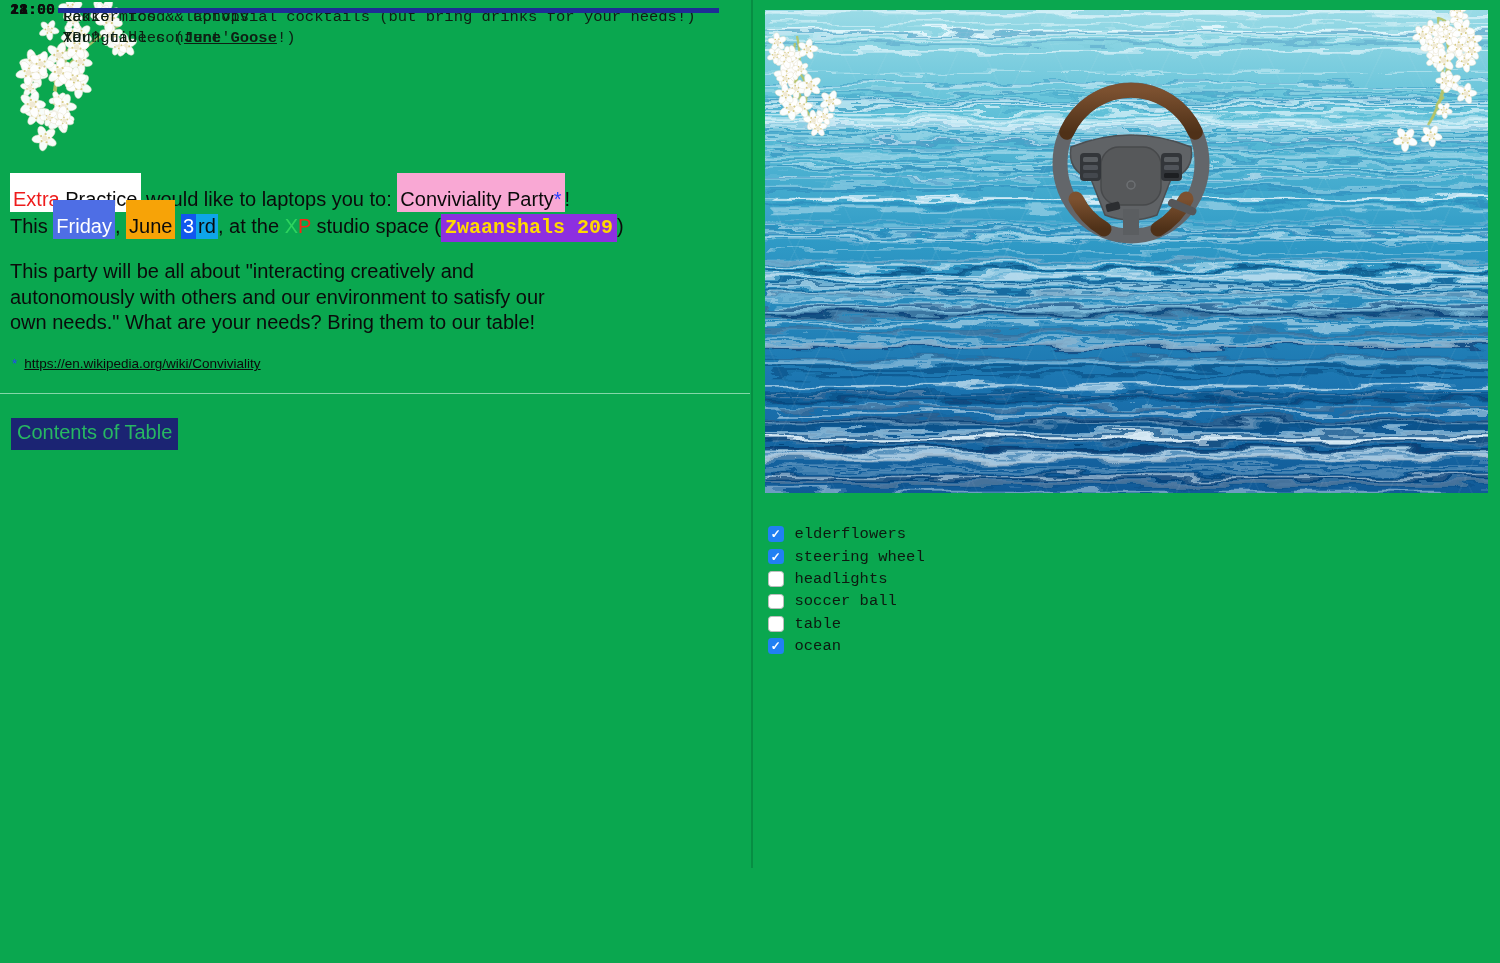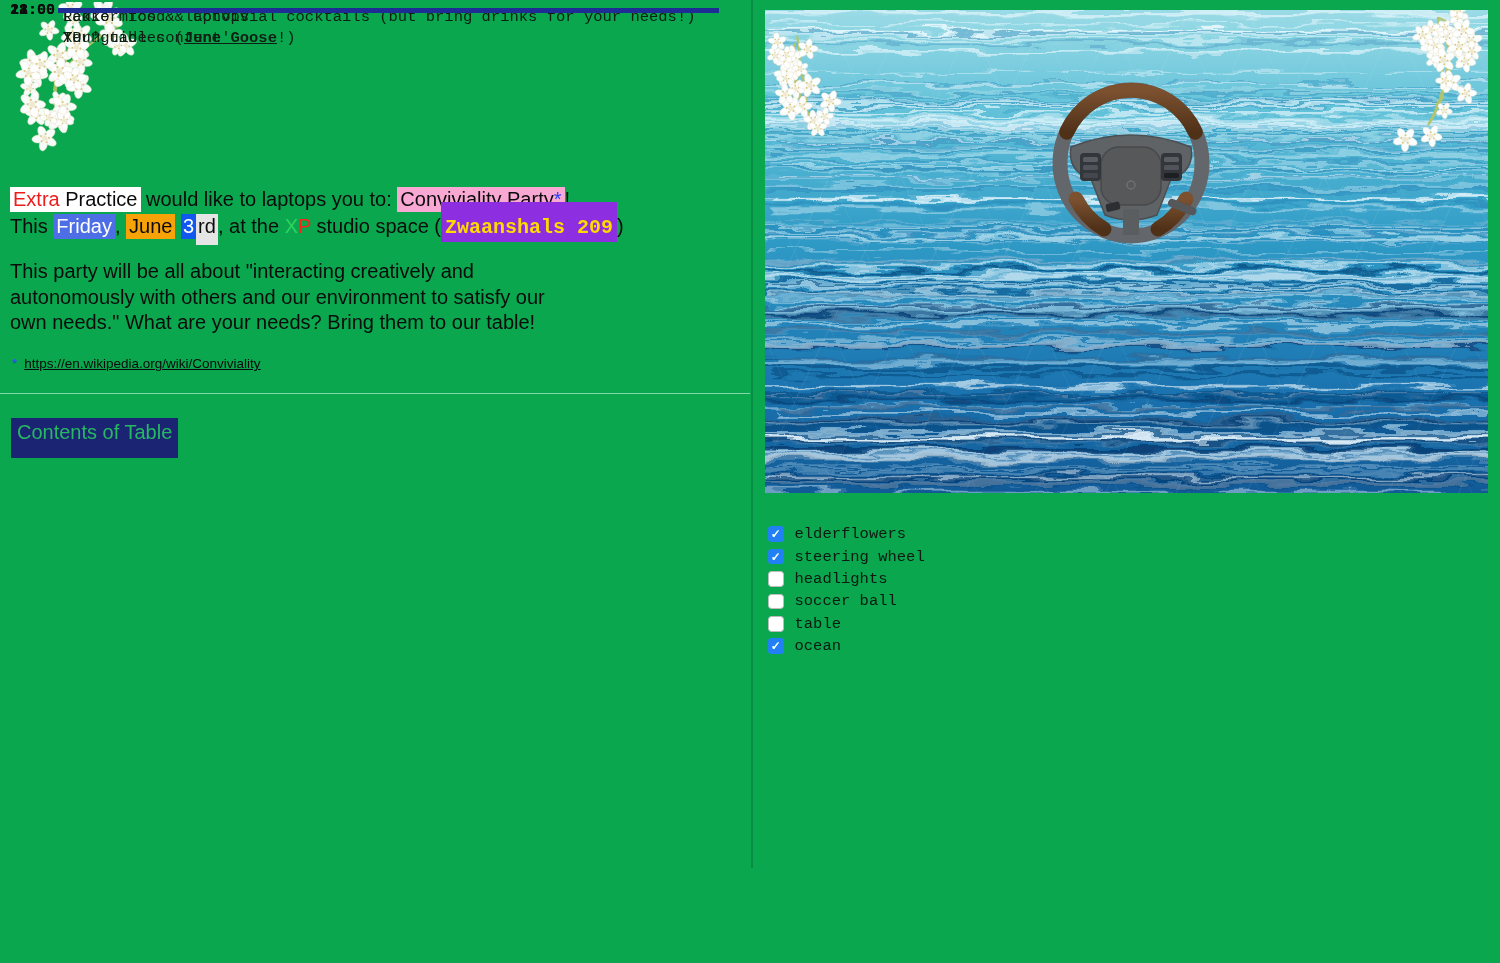--- a/index.html
+++ b/index.html
@@ -5,38 +5,38 @@
   html,body{margin:0;padding:0;}
   body{
     width:1500px;height:963px;position:relative;overflow:hidden;
     background:#0aa74f;
     font-family:"Liberation Sans",sans-serif;
     color:#0b0b0b;
   }
   
   #flower-main{position:absolute;left:6px;top:2px;}
   #invite{position:absolute;left:10px;top:186px;font-size:20px;line-height:27px;white-space:nowrap;}
-  .hl{padding:1px 3px 2px;margin-top:24px;}
+  .hl{padding:15px 3px 2px;margin-top:24px;}
   .hl-white{background:#ffffff;}
   .red-word{color:#ee1c1c;}
   .hl-yg{background:#f9a8d4;}
   .star-blue{color:#2743ff;}
   .hl-blue{background:#4e6ee5;color:#ffffff;}
   .hl-orange{background:#f7a307;}
   .hl-b3{background:#1257ee;color:#ffffff;padding:1px 2px 2px;}
-  .hl-rdw{background:#e5e5e5;padding:1px 2px 8px;}
+  .hl-rdw{background:#0ea5e9;padding:1px 2px 2px;}
   .x-green{color:#2ed45f;}
   .p-red{color:#fb2416;}
-  .addr{background:#8d2fe0;color:#ffd900;font-family:"Liberation Mono","DejaVu Sans Mono",monospace;font-weight:bold;font-size:20px;padding:14px 4px 3px;}
+  .addr{background:#8d2fe0;color:#ffd900;font-family:"Liberation Mono","DejaVu Sans Mono",monospace;font-weight:bold;font-size:20px;padding:2px 4px 3px;}
   #para{position:absolute;left:10px;top:259px;font-size:20px;line-height:25.5px;white-space:pre-line;}
   #footnote{position:absolute;left:12px;top:356px;font-size:13.5px;}
   #footnote .marker{color:#2743ff;margin-right:7px;}
   #footnote a{color:#0b0b0b;text-decoration:underline;margin-top:36px;}
   #hr-left{position:absolute;left:0;top:393px;width:750px;height:0;border-top:1px solid rgba(233,255,242,0.55);}
-  #toc-heading{position:absolute;left:11px;top:418px;background:#1b2473;color:#27b862;font-size:20px;padding:3px 6px 14px;}
+  #toc-heading{position:absolute;left:11px;top:418px;background:#1b2473;color:#27b862;font-size:20px;padding:3px 6px 6px;}
   .slot{position:absolute;left:10px;width:709px;}
   .slot:nth-of-type(1){top:476px;}
   .slot:nth-of-type(2){top:555px;}
   .slot:nth-of-type(3){top:635px;}
   .slot:nth-of-type(4){top:714px;}
   .slot:nth-of-type(5){top:793px;}
   .slot-head{display:flex;align-items:center;height:21px;}
   .slot-time{font-family:"Liberation Mono","DejaVu Sans Mono",monospace;font-weight:bold;font-size:15px;color:#0d0d0d;}
   .slot-rule{flex:1;height:5px;background:#1e2d96;margin-left:3px;border-radius:1px;}
   .slot-desc{margin:8px 0 0 53px;font-family:"Liberation Mono","DejaVu Sans Mono",monospace;font-size:15.5px;color:#0e2013;}

